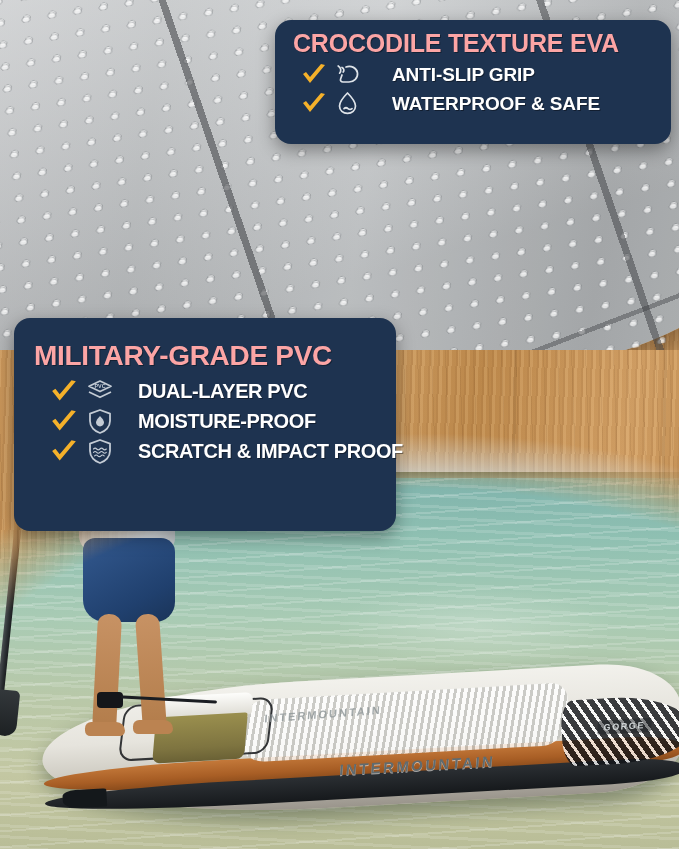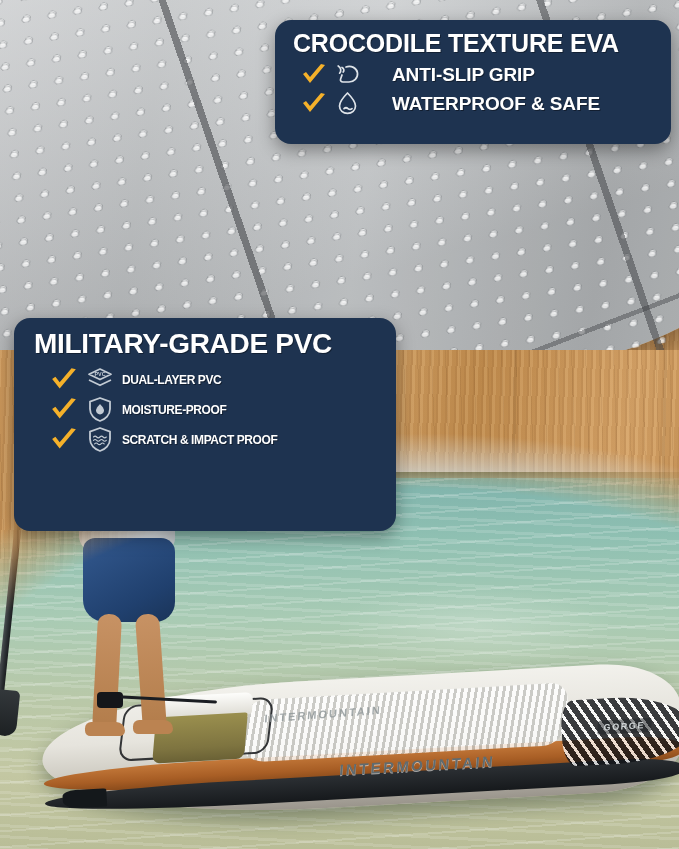--- a/index.html
+++ b/index.html
@@ -234,43 +234,43 @@
     position:absolute;
     background:#1e3350;
     border-radius:16px;
     box-shadow:0 6px 18px rgba(0,0,0,.38);
     color:#ffffff;
   }
   #callout-eva  { left:275px; top:20px;  width:396px; height:124px; padding:9px 16px 10px 18px; }
   #callout-pvc  { left:14px;  top:318px; width:382px; height:213px; padding:10px 16px 10px 20px; }
 
   .callout-title {
-    color:#ffffff;
+    color:#fca5a5;
     font-weight:700;
     line-height:1.12;
     text-shadow:1px 1px 0 rgba(0,0,0,.35);
   }
   #callout-eva .callout-title { font-size:25px; letter-spacing:-.2px; margin-bottom:5px; }
-  #callout-pvc .callout-title { font-size:28px; letter-spacing:-.3px; margin-bottom:7px; }
+  #callout-pvc .callout-title { font-size:28px; letter-spacing:-.3px; margin-bottom:7px;margin-top:12px; }
 
   .feature {
     display:flex; align-items:center; gap:7px;
   }
   #callout-eva .feature { margin:4px 0 4px 8px; }
   #callout-pvc .feature { margin:3px 0 3px 16px; }
 
   .check { flex:0 0 auto; }
   .ficon { flex:0 0 auto; display:block; }
   .flabel {
     font-weight:700; color:#fff;
     text-shadow:1px 1px 0 rgba(0,0,0,.40);
     white-space:nowrap;
   }
   #callout-eva .flabel { font-size:19px; letter-spacing:-.1px;margin-left:24px; }
-  #callout-pvc .flabel { font-size:12px; letter-spacing:-.4px; }
+  #callout-pvc .flabel { font-size:20px; letter-spacing:-.4px;margin-left:16px; }
 </style>
 </head>
 <body>
 
 <div id="stage">
 
   <div class="wood"></div>
 
   <div class="eva-wrap">
     <div class="eva-shadow"></div>

